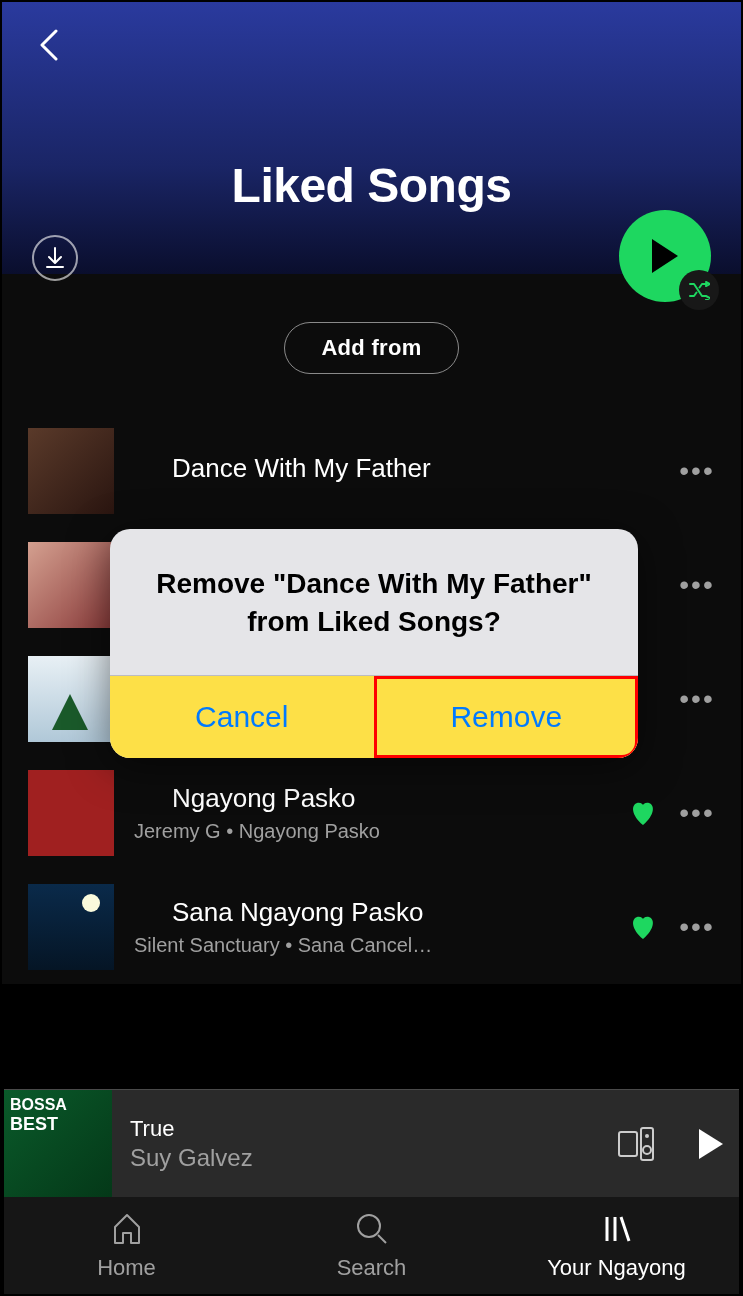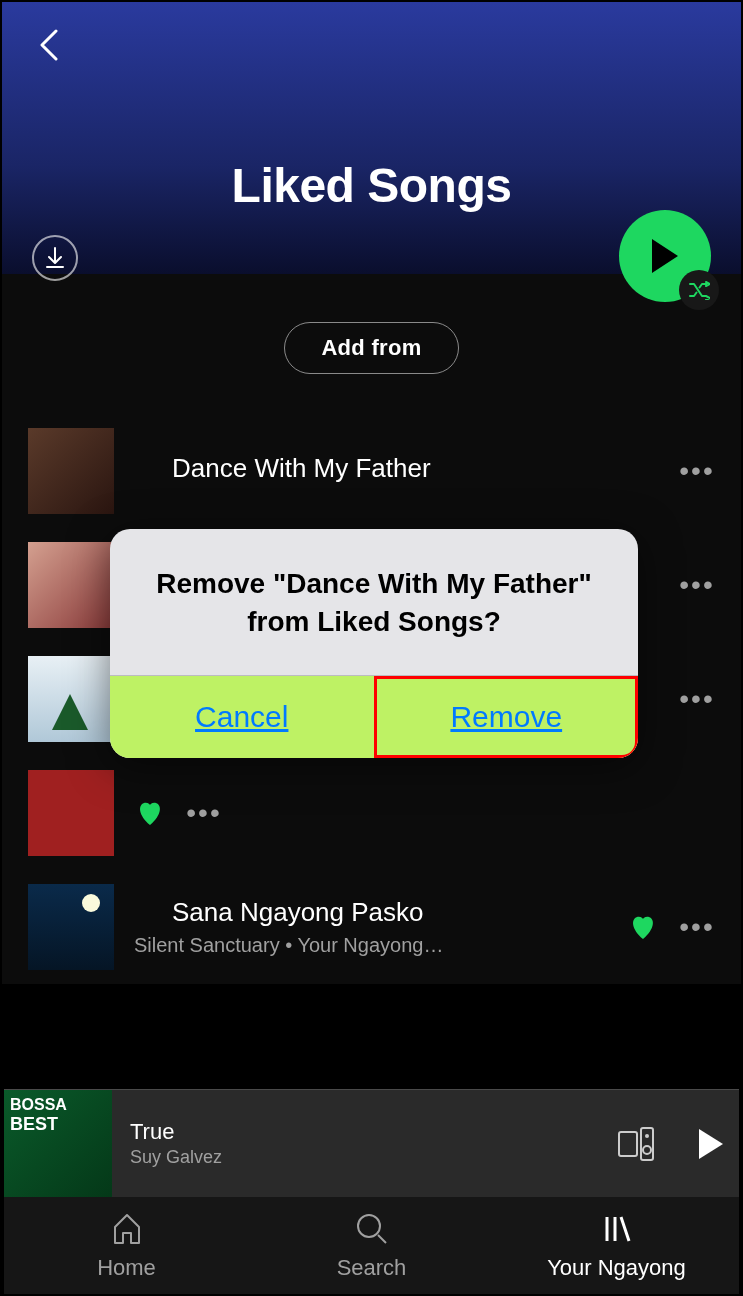--- a/index.html
+++ b/index.html
@@ -135,21 +135,21 @@
     width: 108px; height: 108px;
     background: linear-gradient(135deg,#0a5a2a,#043818);
     flex-shrink: 0;
     position: relative;
     overflow: hidden;
   }
   .np-art::before { content:"BOSSA"; position:absolute; top:6px; left:6px; font-size:16px; font-weight:900; color:#fff;}
   .np-art::after { content:"BEST"; position:absolute; top:24px; left:6px; font-size:18px; font-weight:900; color:#fff;}
   .np-text { flex: 1; }
   .np-title { font-size: 22px; color: #fff; margin-bottom: 2px;}
-  .np-artist { font-size: 18px; color: #a0a0a0;}
+  .np-artist { font-size: 24px; color: #a0a0a0;}
   .np-device { width: 40px; height: 40px; }
   .np-play { width: 34px; height: 34px; margin-left: 20px;}
   .bottom-nav {
     position: absolute;
     bottom: 0; left: 2px; right: 2px;
     height: 97px;
     background: #161616;
     display: flex;
   }
   .nav-item {
@@ -184,22 +184,21 @@
   .dialog-btns {
     display: flex;
     border-top: 1px solid #bcbcc0;
   }
   .dialog-btn {
     flex: 1;
     padding: 24px 0;
     text-align: center;
     font-size: 30px;
     color: #007aff;
-    background: #bef264;
-    text-decoration: underline;
+    background: #fde047;
   }
   .dialog-btn + .dialog-btn { border-left: 1px solid #bcbcc0; }
   .dialog-btn.highlight { outline: 3px solid #ff0000; outline-offset: -3px; border-radius: 0 0 16px 0; }
 </style>
 </head>
 <body>
 
 <div class="header">
   <div class="back-btn">
     <svg width="22" height="32" viewBox="0 0 22 32">
@@ -252,31 +251,35 @@
     <div class="album-art art3"></div>
     <div class="song-text">
       <div class="song-title"></div>
       <div class="song-sub">Jose Mari Chan • Christmas in O…</div>
     </div>
     <div class="more-btn">•••</div>
   </div>
 
   <div class="song-row">
     <div class="album-art art4"></div>
+    <div class="song-text">
+      <div class="song-title">Ngayong Pasko</div>
+      <div class="song-sub">Jeremy G • Ngayong Pasko</div>
+    </div>
     <svg class="heart" viewBox="0 0 32 32">
         <path d="M16 28 C4 18 4 8 10 6 c4-1 6 2 6 2 s2-3 6-2 c6 2 6 12 -6 22 Z" fill="#1ed760"></path>
       </svg>
     <div class="more-btn">•••</div>
   </div>
 
   <div class="song-row">
     <div class="album-art art5"></div>
     <div class="song-text">
       <div class="song-title">Sana Ngayong Pasko</div>
-      <div class="song-sub">Silent Sanctuary • Your Ngayong…</div>
+      <div class="song-sub">Silent Sanctuary • Sana Cancel…</div>
     </div>
     <svg class="heart" viewBox="0 0 32 32">
         <path d="M16 28 C4 18 4 8 10 6 c4-1 6 2 6 2 s2-3 6-2 c6 2 6 12 -6 22 Z" fill="#1ed760"></path>
       </svg>
     <div class="more-btn">•••</div>
   </div>
 
 </div>
 
 <div class="now-playing">

